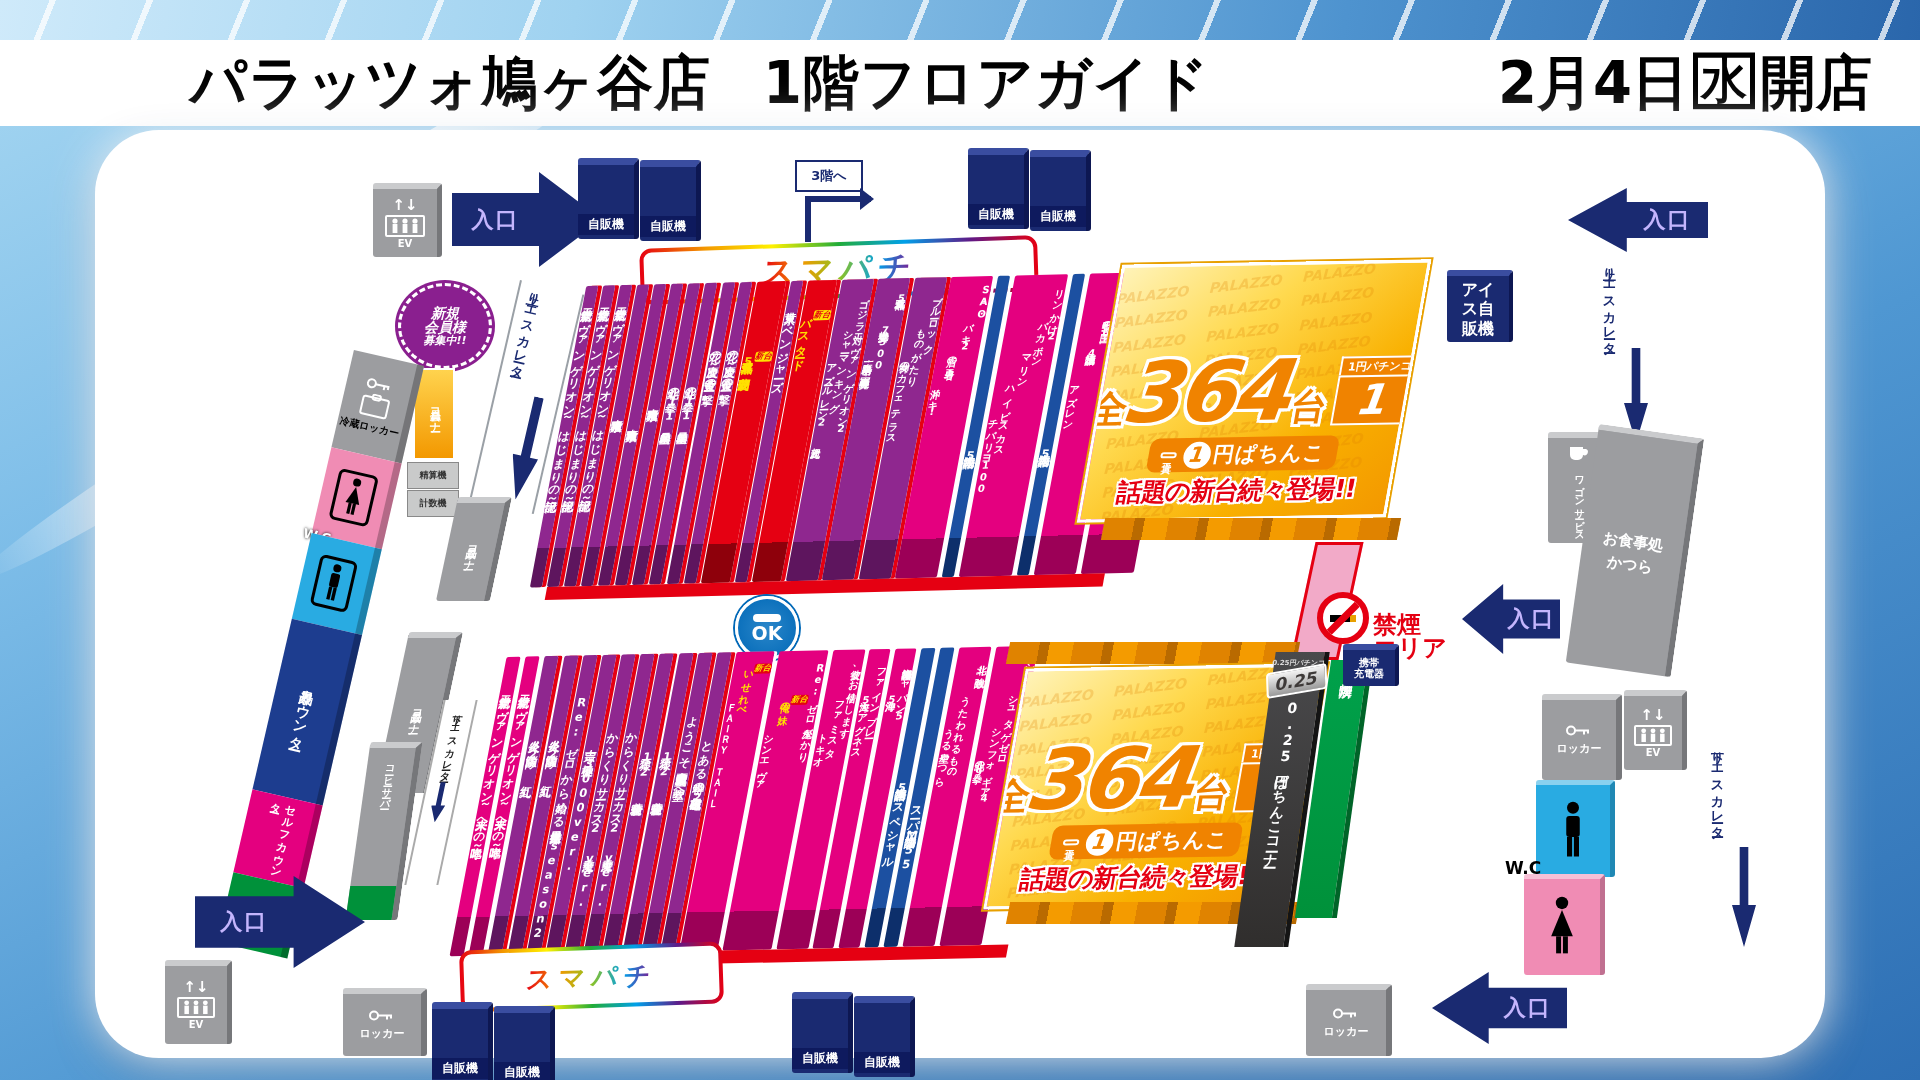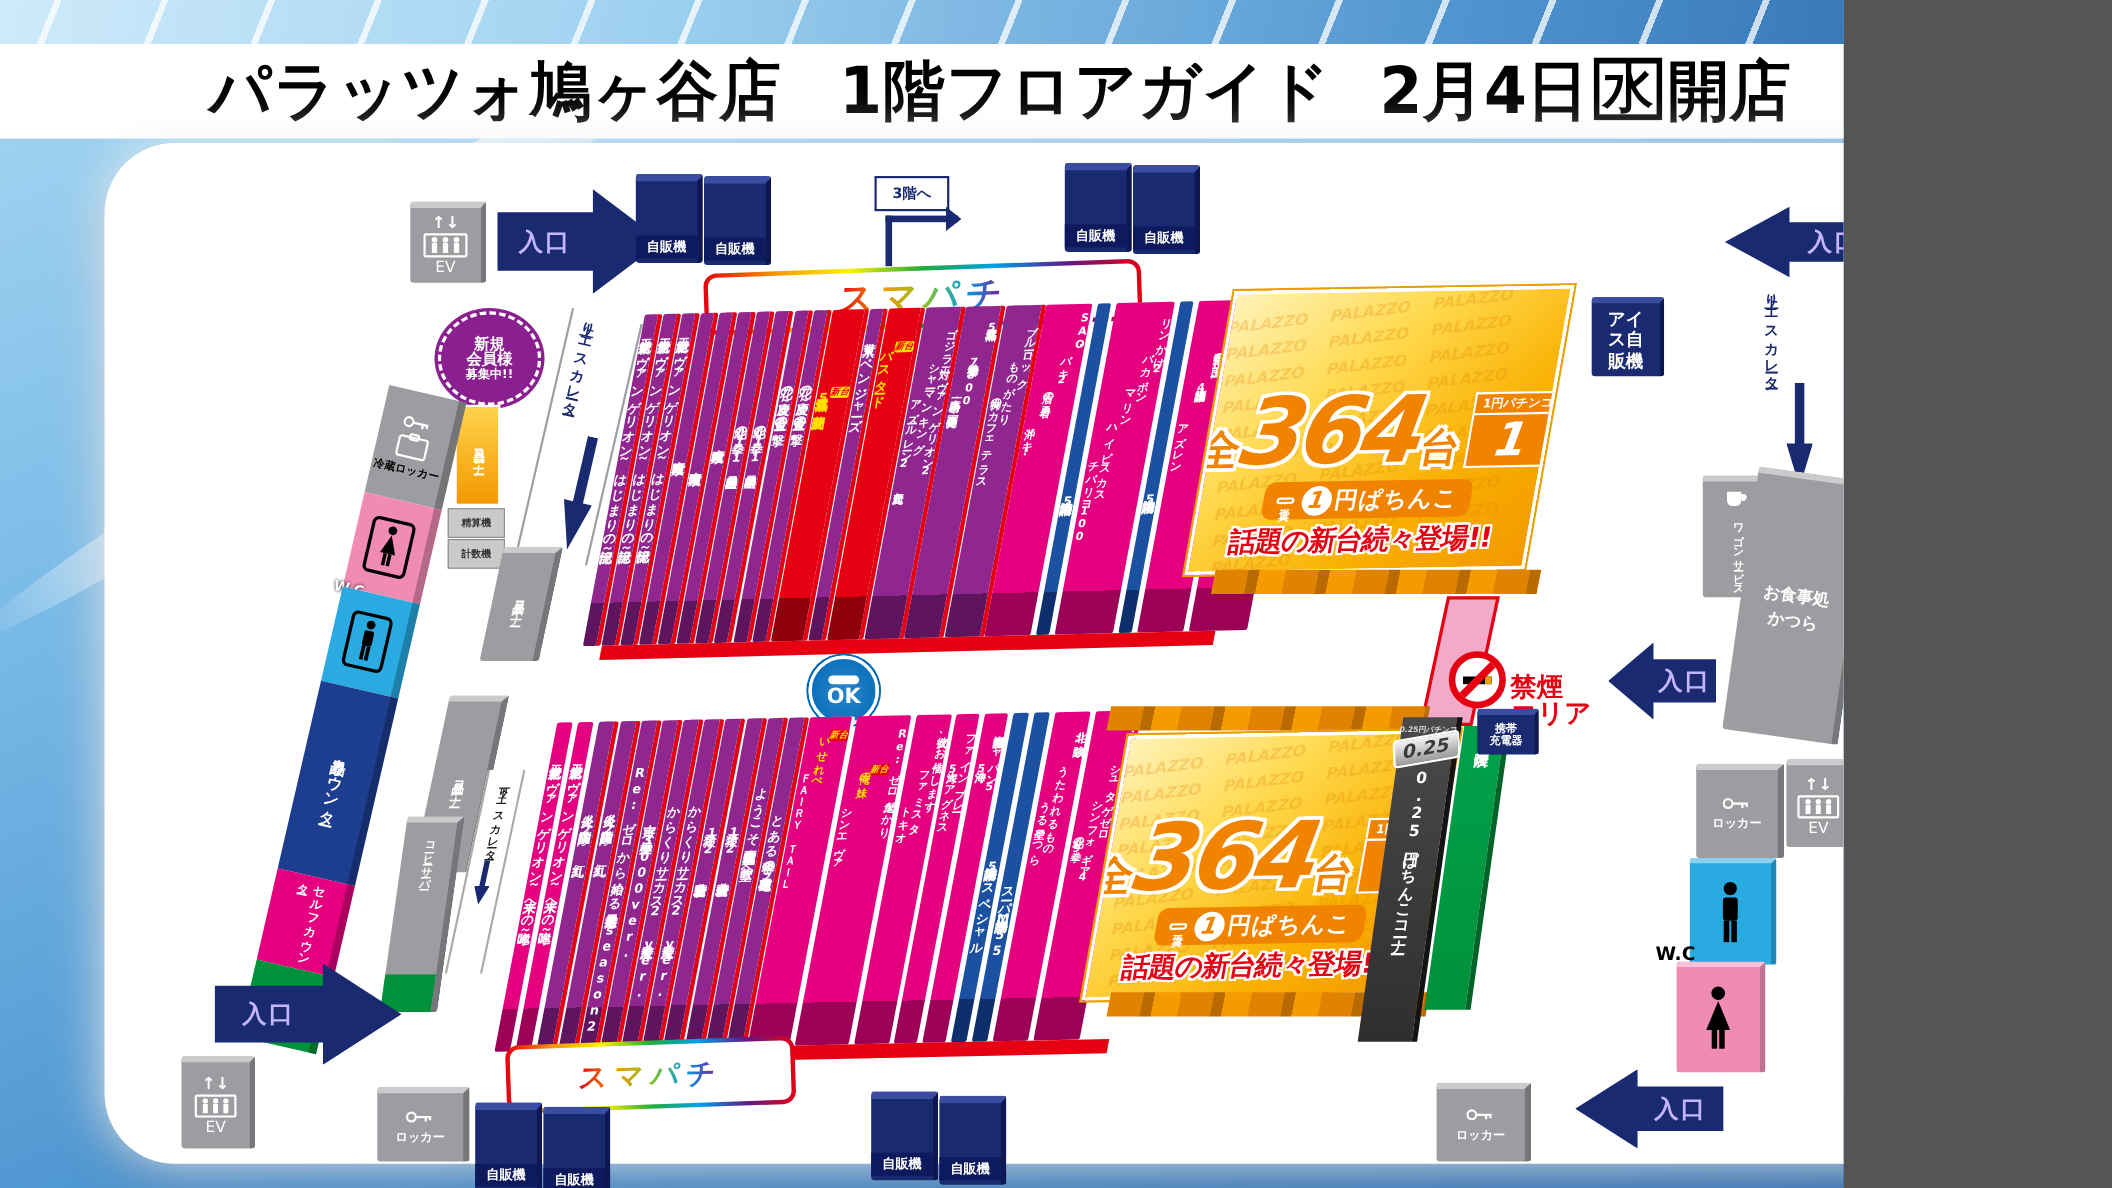--- a/index.html
+++ b/index.html
@@ -1,16 +1,16 @@
 <!DOCTYPE html>
 <html><head>
 <meta charset="utf-8">
 <style>
   html,body{margin:0;padding:0;background:#555;font-family:"DejaVu Sans","Liberation Sans",sans-serif;}
-  .stage{position:relative;width:1676px;height:1080px;overflow:hidden;
+  .stage{position:relative;width:1920px;height:1080px;overflow:hidden;
     background:linear-gradient(155deg,#a8d8f2 0%,#7dbde8 28%,#4f97d2 60%,#2e6fb4 100%);}
   .flare{position:absolute;background:linear-gradient(100deg,rgba(255,255,255,0) 0%,rgba(255,255,255,.85) 50%,rgba(255,255,255,0) 100%);transform:rotate(-32deg);border-radius:50%;}
   
   .topstrip{position:absolute;left:0;top:0;width:1920px;height:40px;
     background:linear-gradient(100deg,#cfeafa 0%,#9fd2f0 30%,#4e93cf 70%,#2a66ab 100%);}
   .topstrip::after{content:'';position:absolute;inset:0;
     background:repeating-linear-gradient(112deg,transparent 0 46px,rgba(255,255,255,.75) 46px 52px,transparent 52px 90px);}
   .whiteband{position:absolute;left:0;top:40px;width:1920px;height:86px;background:#fff;display:flex;align-items:center;}
   .title{position:absolute;left:190px;top:46px;font-size:56px;font-weight:900;color:#000;letter-spacing:1px;transform:scaleY(1.05);white-space:nowrap;}
   .title .gap{display:inline-block;width:52px;}
@@ -29,21 +29,21 @@
   .aL span{width:58%;text-align:center;}
   
   .vend{position:absolute;width:56px;height:74px;background:#1a2a71;border-radius:3px;border-top:7px solid #3a4da0;border-right:5px solid #0d1752;}
   .vend b{position:absolute;left:0;right:0;bottom:4px;background:#0e1a5e;color:#fff;font-size:12px;font-weight:700;text-align:center;padding:2px 0;}
   .navybox{position:absolute;background:#1a2a71;border-top:6px solid #3a4da0;border-right:4px solid #0d1752;color:#fff;font-weight:700;display:flex;align-items:center;justify-content:center;text-align:center;border-radius:3px;}
   .gbox{position:absolute;background:#9c9da0;border-top:6px solid #cacbcd;border-right:6px solid #76777a;border-radius:3px;color:#fff;display:flex;flex-direction:column;align-items:center;justify-content:center;gap:4px;}
   .gbox .t{font-weight:700;text-align:center;}
   .evbox{position:absolute;background:#9c9da0;border-top:6px solid #cacbcd;border-right:5px solid #76777a;border-radius:3px;display:flex;flex-direction:column;align-items:center;justify-content:center;color:#fff;}
   .evbox .ar{font-weight:900;font-size:15px;line-height:1;color:#fff;}
   .evbox .cab{border:2px solid #fff;border-radius:2px;padding:1px 3px;display:flex;gap:1px;margin-top:2px;}
-  .evbox .ev{font-size:14px;font-weight:400;margin-top:1px;}
+  .evbox .ev{font-size:10px;font-weight:700;margin-top:1px;}
   
   .rb{position:absolute;background:linear-gradient(90deg,#e60012,#f39800,#fff100,#22ac38,#00a0e9,#601986,#e60012);padding:4px;border-radius:12px;}
   .rbi{background:#fff;border-radius:8px;width:100%;height:100%;display:flex;align-items:center;justify-content:center;box-sizing:border-box;}
   .rbt{font-weight:900;font-size:32px;letter-spacing:6px;background:linear-gradient(90deg,#e60012,#f39800,#8fc31f,#00a0e9,#920783);-webkit-background-clip:text;background-clip:text;color:transparent;transform:skewX(-6deg);}
   
   .bank{position:absolute;display:flex;gap:5px;}
   .bank::after{content:'';position:absolute;left:-16px;right:6px;bottom:-13px;height:13px;background:#e50012;transform:skewX(-12deg);}
   .bar{position:relative;flex:1;display:flex;flex-direction:row-reverse;justify-content:center;transform:skewX(-12deg);border-radius:2px;box-sizing:border-box;}
   .c-purple{background:linear-gradient(#8f278f 0 87%,#5e155e 87% 100%);box-shadow:4px 0 0 #e50012;}
   .c-red{background:linear-gradient(#e50012 0 87%,#8e000b 87% 100%);box-shadow:4px 0 0 #e50012;}
@@ -93,21 +93,21 @@
   .qcol{position:absolute;background:linear-gradient(#4a4a4c,#302e2d);border-right:5px solid #141414;transform:skewX(-8deg);display:flex;flex-direction:column;align-items:center;padding-top:6px;box-sizing:border-box;}
   .qbadge{background:linear-gradient(#f4f4f4,#9a9a9a);border:2px solid #fff;border-radius:4px;color:#3e3a39;font-weight:900;font-size:17px;font-style:italic;padding:1px 7px;transform:rotate(-10deg);}
   .qtop{color:#ddd;font-size:7px;font-weight:700;white-space:nowrap;}
   .greencol{position:absolute;background:linear-gradient(#00a14b,#00913a);border-right:5px solid #006428;transform:skewX(-8deg);display:flex;justify-content:center;padding-top:14px;box-sizing:border-box;}
   .strip{position:absolute;background:#fff;border-left:2px solid #aaa;border-right:2px solid #aaa;transform:skewX(-12deg);display:flex;flex-direction:column;align-items:center;padding-top:8px;box-sizing:border-box;}
   .strip .v{color:#222;font-size:10px;font-weight:700;}
   .darr{background:#1a2a71;clip-path:polygon(32% 0,68% 0,68% 58%,100% 58%,50% 100%,0 58%,32% 58%);}
   .esc{position:absolute;display:flex;align-items:flex-start;gap:6px;}
   .esc .v{color:#1a2a71;font-size:13px;font-weight:700;}
   .hline{width:2px;background:#9aa0a6;}
-  .burst{position:absolute;background:#8a1f8f;border:3px dashed #fff;border-radius:50%;color:#fff;display:flex;flex-direction:column;align-items:center;justify-content:center;text-align:center;font-weight:900;line-height:1.05;box-shadow:0 0 0 3px #8a1f8f;}
+  .burst{position:absolute;background:#8a1f8f;border:3px dashed #fff;border-radius:50%;color:#fff;display:flex;flex-direction:column;align-items:center;justify-content:center;text-align:center;font-weight:900;line-height:1.05;box-shadow:0 0 0 3px #8a1f8f;font-style:italic;}
   .orbanner{position:absolute;background:linear-gradient(#ffd34e,#f39800);border:2px solid #fff;display:flex;align-items:center;justify-content:center;}
   .orbanner .v{color:#fff;font-size:11px;font-weight:700;}
   .minibox{position:absolute;background:#c9caca;border:1px solid #898989;color:#333;font-size:9px;font-weight:700;display:flex;align-items:center;justify-content:center;}
   .wcfem{background:#f08cb4;}
   .wcmale{background:#29abe2;}
   .wcbox{position:absolute;display:flex;align-items:center;justify-content:center;border-radius:3px;border-top:5px solid rgba(255,255,255,.45);border-right:5px solid rgba(0,0,0,.2);}
   .wclabel{position:absolute;font-weight:900;color:#000;}
   .bent{position:absolute;border-left:6px solid #1a2a71;border-top:6px solid #1a2a71;}
   .bent::after{content:'';position:absolute;right:-14px;top:-14px;border:11px solid transparent;border-left:14px solid #1a2a71;}
   .signbox{position:absolute;background:#fff;border:2px solid #1a2a71;color:#1a2a71;font-size:13px;font-weight:900;display:flex;align-items:center;justify-content:center;}

